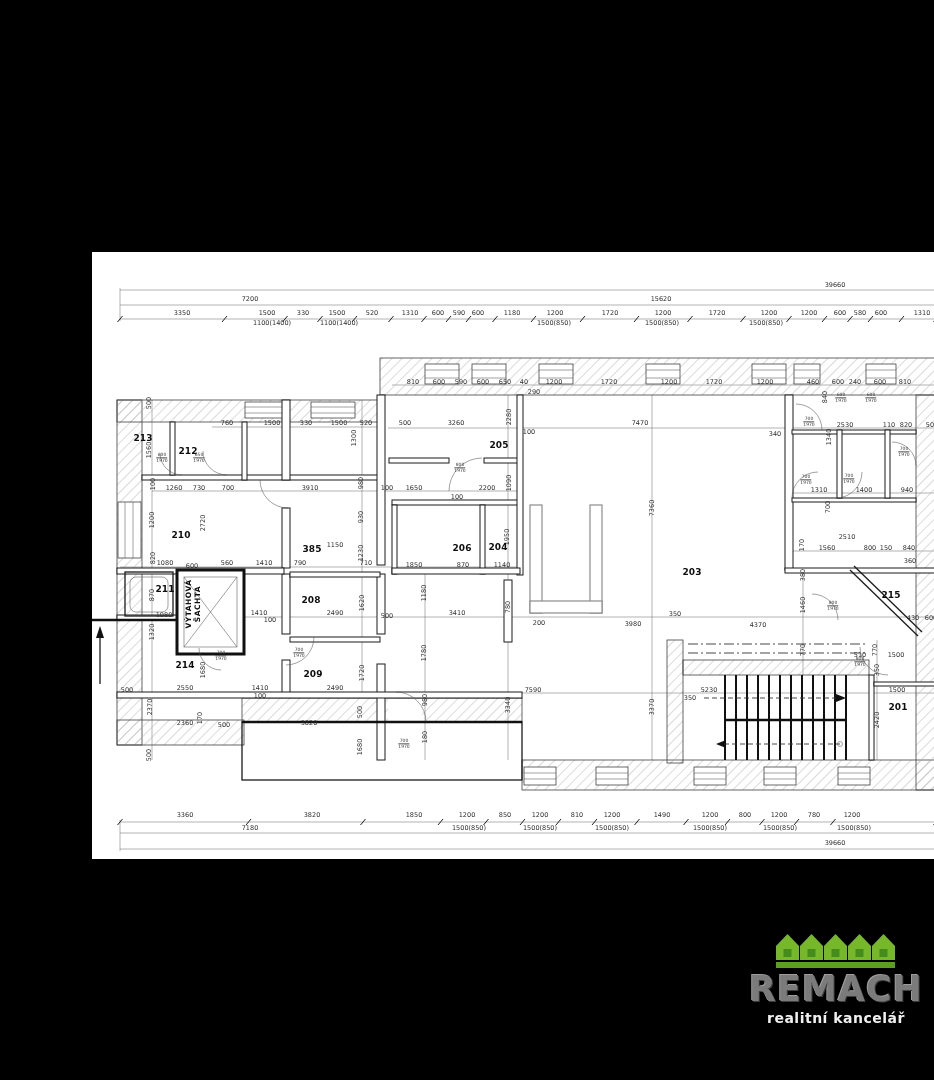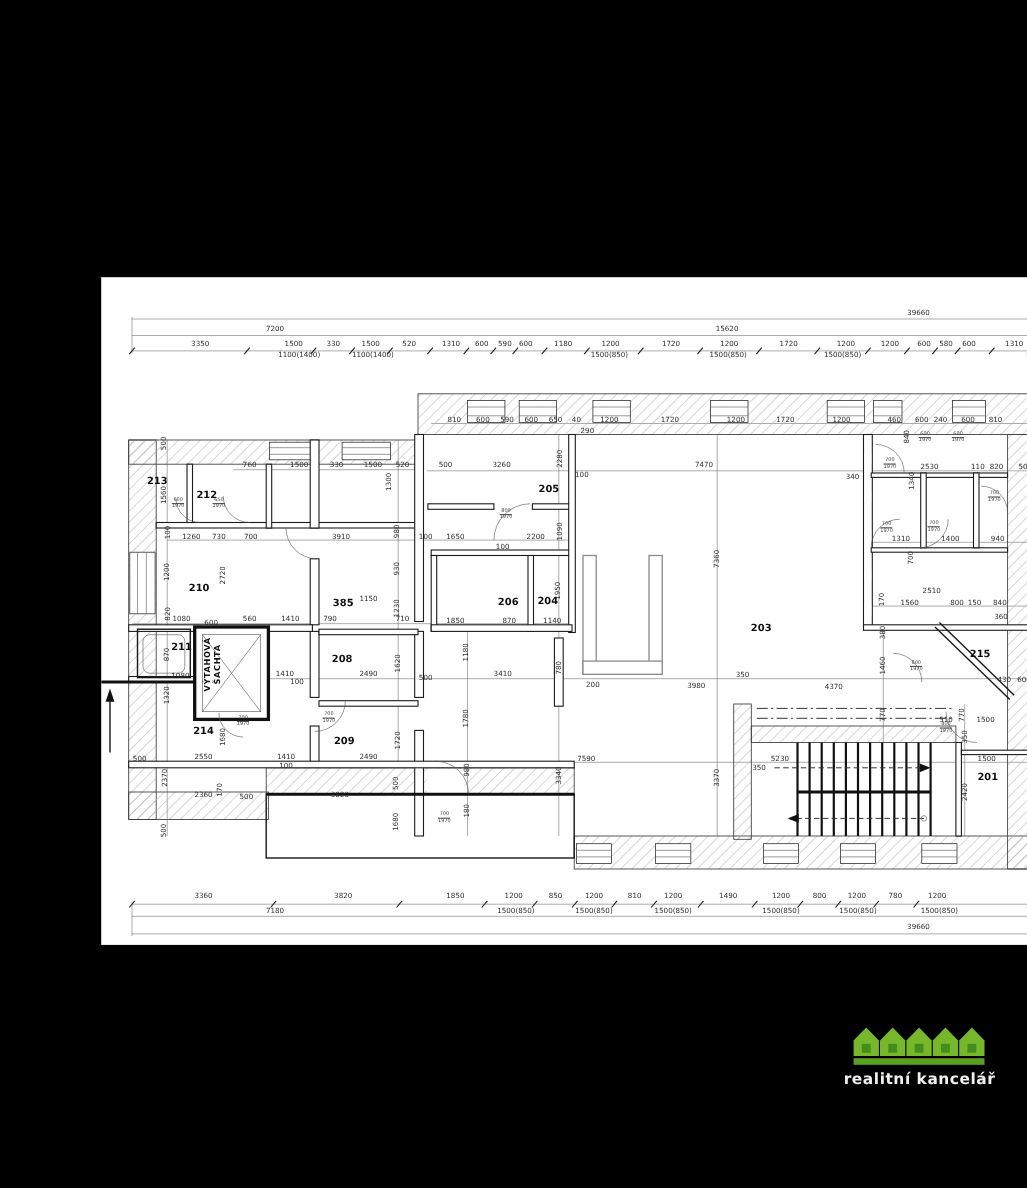--- a/index.html
+++ b/index.html
@@ -551,15 +551,16 @@
         <rect x="32.5" y="19" width="8" height="8" fill="#458c1e"></rect>
         <polygon points="49,16 60.5,4 72,16 72,30 49,30" fill="#76b82a"></polygon>
         <rect x="56.5" y="19" width="8" height="8" fill="#458c1e"></rect>
         <polygon points="73,16 84.5,4 96,16 96,30 73,30" fill="#76b82a"></polygon>
         <rect x="80.5" y="19" width="8" height="8" fill="#458c1e"></rect>
         <polygon points="97,16 108.5,4 120,16 120,30 97,30" fill="#76b82a"></polygon>
         <rect x="104.5" y="19" width="8" height="8" fill="#458c1e"></rect>
         <rect x="1" y="32" width="119" height="6" fill="#5aa022"></rect>
       </g>
     </svg>
+    <div class="brand">REMACH</div>
     <div class="sub">realitní kancelář</div>
   </div>
 </div>
 
 </body></html>

